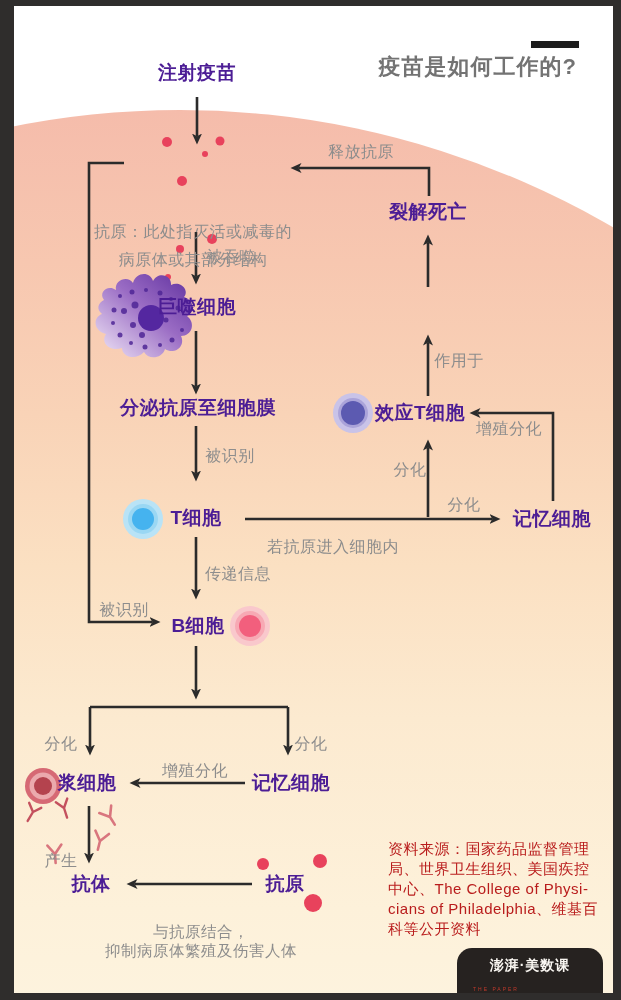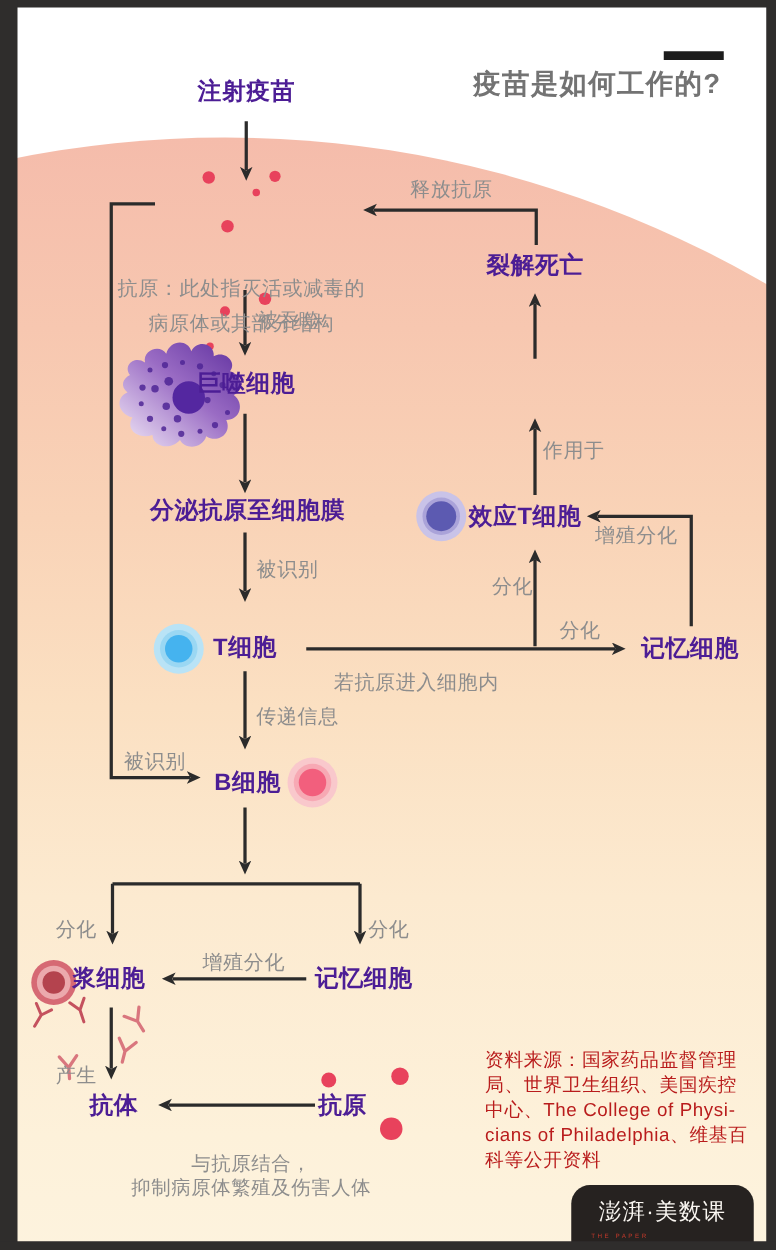--- a/index.html
+++ b/index.html
@@ -9,21 +9,21 @@
         background:linear-gradient(180deg,#f5bcab 0%,#f7c7b0 8%,#f9d3b7 16%,#fbe0c2 24%,#fcead0 32%,#fdf1da 42%,#fdf4e0 50%,#fdf4e0 100%);}
   #gfx{position:absolute;left:0;top:0;}
   .node{position:absolute;transform:translate(-50%,-50%);font-weight:bold;font-size:19px;color:#4c1d95;white-space:nowrap;letter-spacing:.5px;}
   .glabel{position:absolute;transform:translate(-50%,-50%);font-size:16px;color:#8d8d8d;white-space:nowrap;letter-spacing:.5px;}
   .note{position:absolute;transform:translateX(-50%);font-size:16px;color:#8d8d8d;white-space:pre-line;text-align:center;line-height:28px;letter-spacing:.5px;}
   .caption{position:absolute;transform:translateX(-50%);font-size:15.5px;color:#8d8d8d;white-space:pre-line;text-align:center;line-height:19px;letter-spacing:.5px;margin-top:28px;}
   #title{position:absolute;right:44px;top:52px;font-size:22px;font-weight:bold;color:#737373;letter-spacing:1px;white-space:nowrap;}
   #title-bar{position:absolute;left:531px;top:41px;width:48px;height:7px;background:#1c1c1c;}
   #source{position:absolute;left:388px;top:839px;font-size:15px;line-height:20px;color:#b91c1c;white-space:pre-line;letter-spacing:.5px;}
   #logo{position:absolute;left:457px;top:948px;width:146px;height:52px;background:#262220;border-radius:15px 15px 0 0;}
-  #logo-brand{position:absolute;left:0;right:0;top:9px;text-align:center;color:#faf7f2;font-size:18px;font-weight:normal;letter-spacing:1px;white-space:nowrap;}
+  #logo-brand{position:absolute;left:0;right:0;top:9px;text-align:center;color:#faf7f2;font-size:14px;font-weight:bold;letter-spacing:1px;white-space:nowrap;}
   #logo-sub{position:absolute;left:16px;top:38px;color:#c0392b;font-size:5px;letter-spacing:2px;white-space:nowrap;}
   .frame{position:absolute;background:#2f2d2c;}
   #frame-top{left:0;top:0;width:621px;height:6px;}
   #frame-left{left:0;top:0;width:14px;height:1000px;}
   #frame-right{left:613px;top:0;width:8px;height:1000px;}
   #frame-bottom{left:0;top:993px;width:621px;height:7px;}
 </style>
 </head>
 <body>
 
@@ -165,21 +165,21 @@
   <div class="glabel" style="left:459px;top:361px;">作用于</div>
   <div class="node" style="left:428px;top:212px;">裂解死亡</div>
   <div class="glabel" style="left:361px;top:152px;">释放抗原</div>
   <div class="glabel" style="left:61px;top:744px;">分化</div>
   <div class="glabel" style="left:311px;top:744px;">分化</div>
   <div class="node" style="left:87px;top:783px;text-align:center;">浆细胞</div>
   <div class="glabel" style="left:195px;top:771px;">增殖分化</div>
   <div class="node" style="left:291px;top:783px;">记忆细胞</div>
   <div class="glabel" style="left:61px;top:829px;margin-top:32px;">产生</div>
   <div class="node" style="left:91px;top:884px;">抗体</div>
-  <div class="node" style="left:274px;top:884px;">抗原</div>
+  <div class="node" style="left:285px;top:884px;">抗原</div>
   <div class="caption" style="left:201px;top:894px;">与抗原结合，
 抑制病原体繁殖及伤害人体</div>
 
   <div id="source">资料来源：国家药品监督管理
 局、世界卫生组织、美国疾控
 中心、The College of Physi-
 cians of Philadelphia、维基百
 科等公开资料</div>
 
   <div id="logo">

